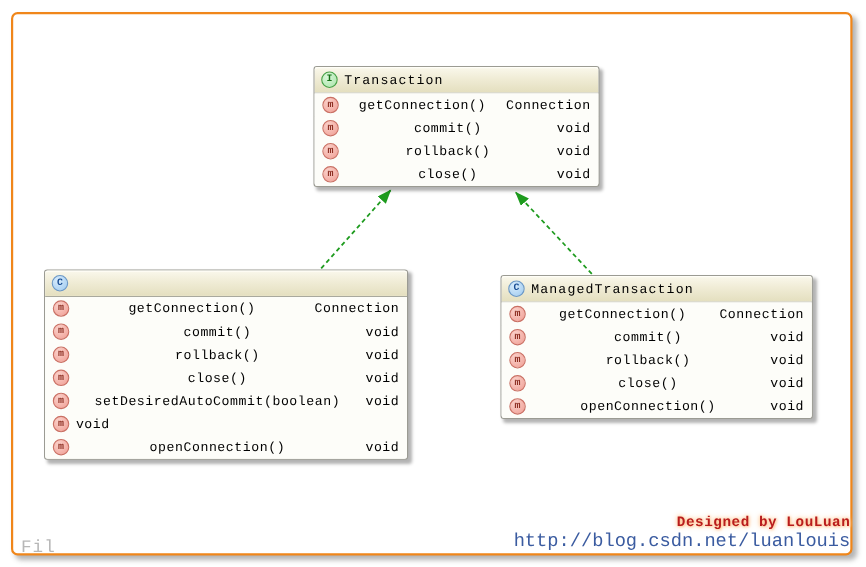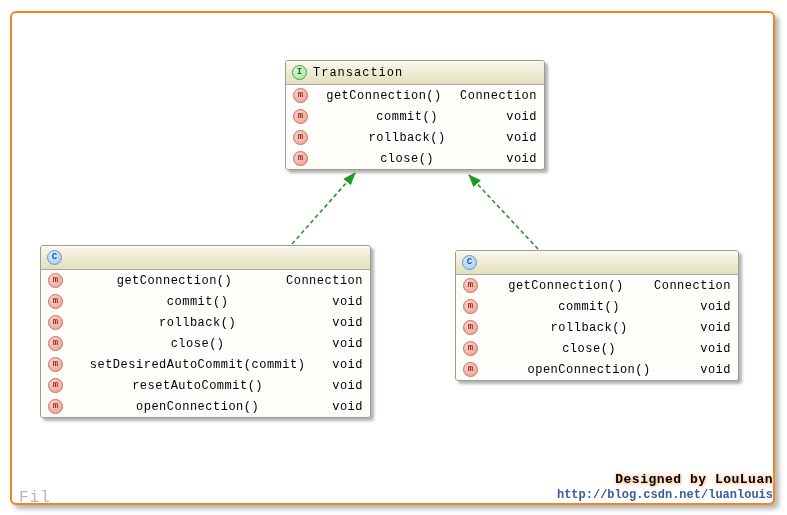--- a/index.html
+++ b/index.html
@@ -46,24 +46,24 @@
     width:13px;height:13px;border-radius:50%;flex:0 0 auto;
     display:flex;align-items:center;justify-content:center;
     font-size:9px;line-height:1;font-weight:bold;
   }
   .micon{background:radial-gradient(circle at 35% 30%,#fbd2cb,#ef9c92);border:1px solid #c96f63;color:#8e2f23;}
   .kicon.interface{background:radial-gradient(circle at 35% 30%,#d9f7d9,#a9e4a9);border:1px solid #46a046;color:#157015;}
   .kicon.class{background:radial-gradient(circle at 35% 30%,#d8ecfc,#9dc9ef);border:1px solid #6a97c6;color:#1a4e94;}
   
   .credit{position:absolute;right:14px;bottom:13px;text-align:right;z-index:3;}
   .designed{
-    font-size:13px;font-weight:bold;color:#000000;letter-spacing:0.5px;
+    font-size:13px;font-weight:bold;color:#b91c1c;letter-spacing:0.5px;
     text-shadow:0 0 3px #ffc795,0 0 6px #ffc795,1px 1px 2px #ffd9b5;
   }
-  .url{font-size:12px;font-weight:bold;color:#3a5ba0;margin-top:1px;}
+  .url{font-size:17px;font-weight:normal;color:#3a5ba0;margin-top:1px;}
 </style>
 </head>
 <body>
 
 <div class="frame"></div>
 
 <span class="watermark">Fil</span>
 
 <svg class="arrows">
   <defs>
@@ -124,39 +124,39 @@
         <span class="mlabel">rollback()</span>
         <span class="mret">void</span>
       </div>
       <div class="uml-row">
         <span class="micon">m</span>
         <span class="mlabel">close()</span>
         <span class="mret">void</span>
       </div>
       <div class="uml-row">
         <span class="micon">m</span>
-        <span class="mlabel">setDesiredAutoCommit(commit)</span>
+        <span class="mlabel">setDesiredAutoCommit(boolean)</span>
         <span class="mret">void</span>
       </div>
       <div class="uml-row">
         <span class="micon">m</span>
-        <span class="mlabel">resetAutoCommit()</span>
         <span class="mret">void</span>
       </div>
       <div class="uml-row">
         <span class="micon">m</span>
         <span class="mlabel">openConnection()</span>
         <span class="mret">void</span>
       </div>
     </div>
 </div>
 
 <div class="uml-box" id="box-managed">
   <div class="uml-header">
     <span class="kicon class">C</span>
+    <span class="cname">ManagedTransaction</span>
   </div>
   <div class="uml-body">
       <div class="uml-row">
         <span class="micon">m</span>
         <span class="mlabel">getConnection()</span>
         <span class="mret">Connection</span>
       </div>
       <div class="uml-row">
         <span class="micon">m</span>
         <span class="mlabel">commit()</span>

